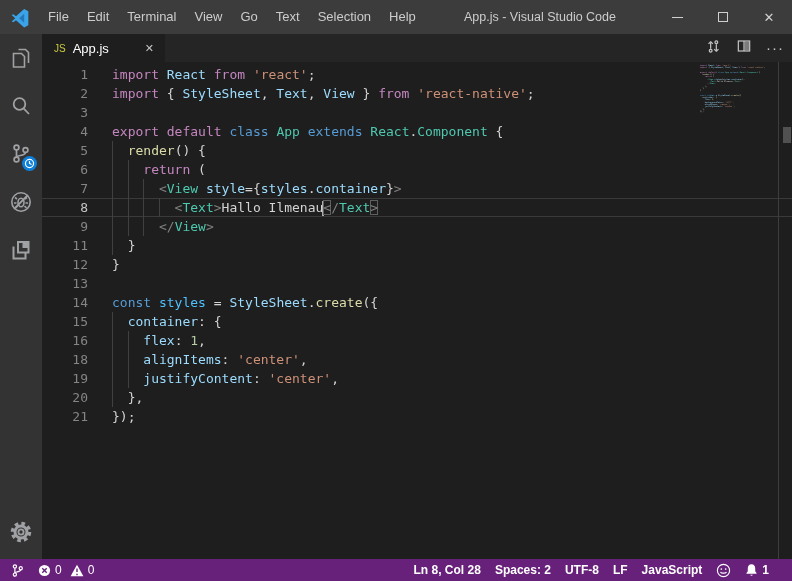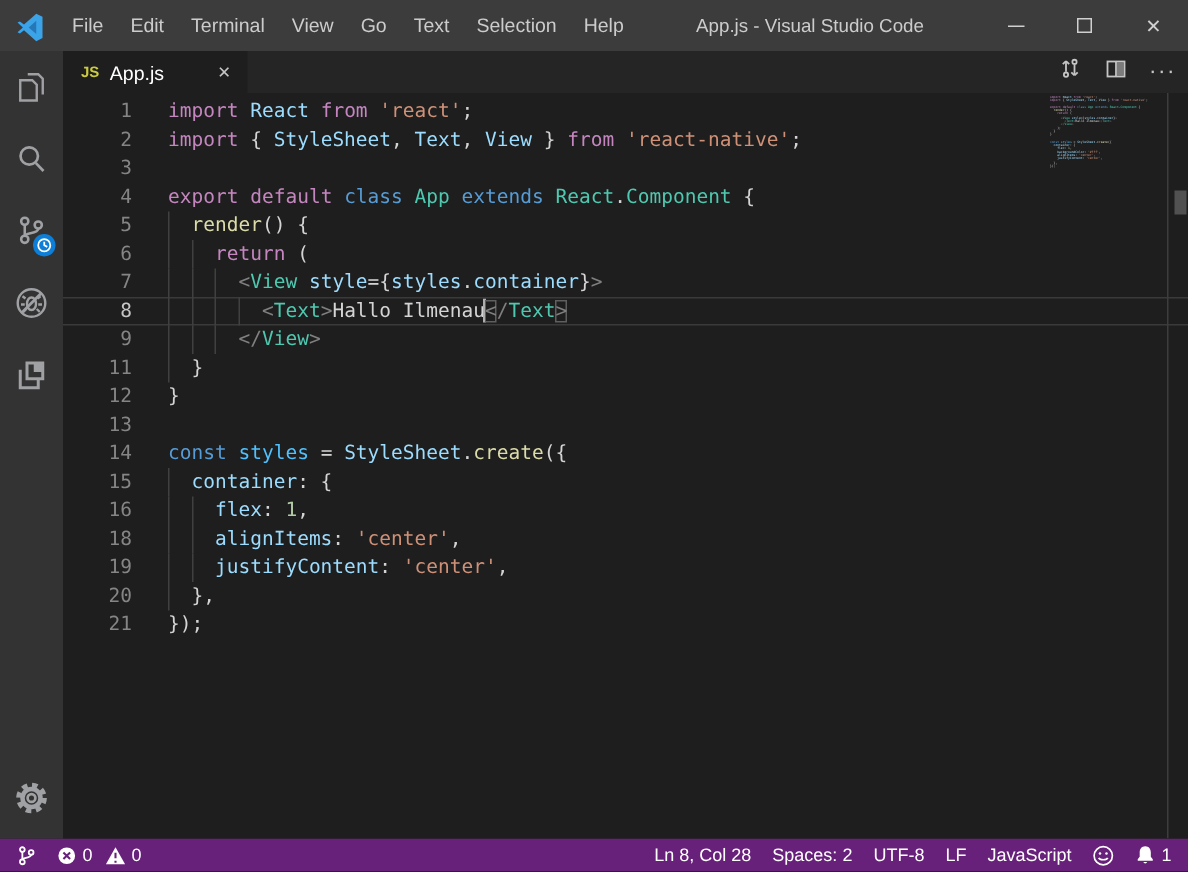--- a/index.html
+++ b/index.html
@@ -24,21 +24,21 @@
   .ab-icon svg { display:block; }
   .ab-badge { position:absolute; right:5px; bottom:7px; width:15px; height:15px; border-radius:50%;
     background:var(--badge-blue,#0d7fd8); display:flex; align-items:center; justify-content:center; }
   .ab-gear { position:absolute; bottom:8px; left:0; width:42px; height:38px; display:flex; align-items:center; justify-content:center; color:#9fa1a4; }
 
   .editor-col { flex:1 1 auto; display:flex; flex-direction:column; min-width:0; }
 
   
   .tabbar { height:28px; background:#252526; display:flex; align-items:stretch; position:relative; flex:0 0 auto; }
   .tab { width:123px; background:#1e1e1e; display:flex; align-items:center; padding:0 8px 0 12px; }
-  .tab-lang { font-size:10px; font-weight:bold; color:var(--js-yellow,#cbcb41); margin-right:7px; font-family:"Liberation Sans",sans-serif; }
+  .tab-lang { font-size:10px; font-weight:normal; color:var(--js-yellow,#cbcb41); margin-right:7px; font-family:"Liberation Sans",sans-serif; }
   .tab-label { color:#ffffff; font-size:13px; flex:1 1 auto; }
   .tab-close { color:#c5c5c5; font-size:11px; padding:2px 3px; }
   .editor-actions { position:absolute; right:8px; top:0; height:28px; display:flex; align-items:center; gap:14px; color:#c5c5c5; }
   .ea-dots { font-size:15px; letter-spacing:1px; line-height:10px; color:#c5c5c5; }
 
   
   .editor { flex:1 1 auto; position:relative; background:#1e1e1e; overflow:hidden;
     font-family:"DejaVu Sans Mono","Liberation Mono",monospace; font-size:13px; }
   .code-area { position:absolute; inset:0; padding-top:3px; }
   .line { position:relative; height:19px; line-height:19px; padding-left:70px; white-space:pre; }
@@ -55,21 +55,21 @@
     font-family:"DejaVu Sans Mono","Liberation Mono",monospace; font-size:2px; }
   .minimap .line { height:2.3px; line-height:2.3px; padding-left:0; }
   .overview-sep { position:absolute; top:0; bottom:0; left:736px; width:1px; background:#3d3d3d; }
   .scroll-thumb { position:absolute; left:741px; top:65px; width:8px; height:16px; background:#515151; }
 
   
   .statusbar { height:22px; background:var(--statusbar,#68217a); color:#ffffff; display:flex;
     align-items:center; font-size:12px; flex:0 0 auto; }
   .sb-item { display:flex; align-items:center; gap:4px; padding:0 7px; height:22px; white-space:nowrap; }
   .sb-left { display:flex; align-items:center; margin-left:4px; }
-  .sb-right { margin-left:auto; display:flex; align-items:flex-end; margin-right:4px; }
+  .sb-right { margin-left:auto; display:flex; align-items:flex-end; margin-right:16px;font-weight:bold; }
   svg { overflow:visible; }
 </style>
 </head>
 <body>
 
 <div class="window">
 
   <div class="titlebar">
     <svg class="tb-logo" viewBox="0 0 24 24">
       <path d="M17 2.5 L7.2 11.2 L3.9 8.7 L2 9.6 L6.3 13.5 L2 17.4 L3.9 18.3 L7.2 15.8 L17 24.5 L22 22 V5 Z" fill="#3ba3e8"></path>

